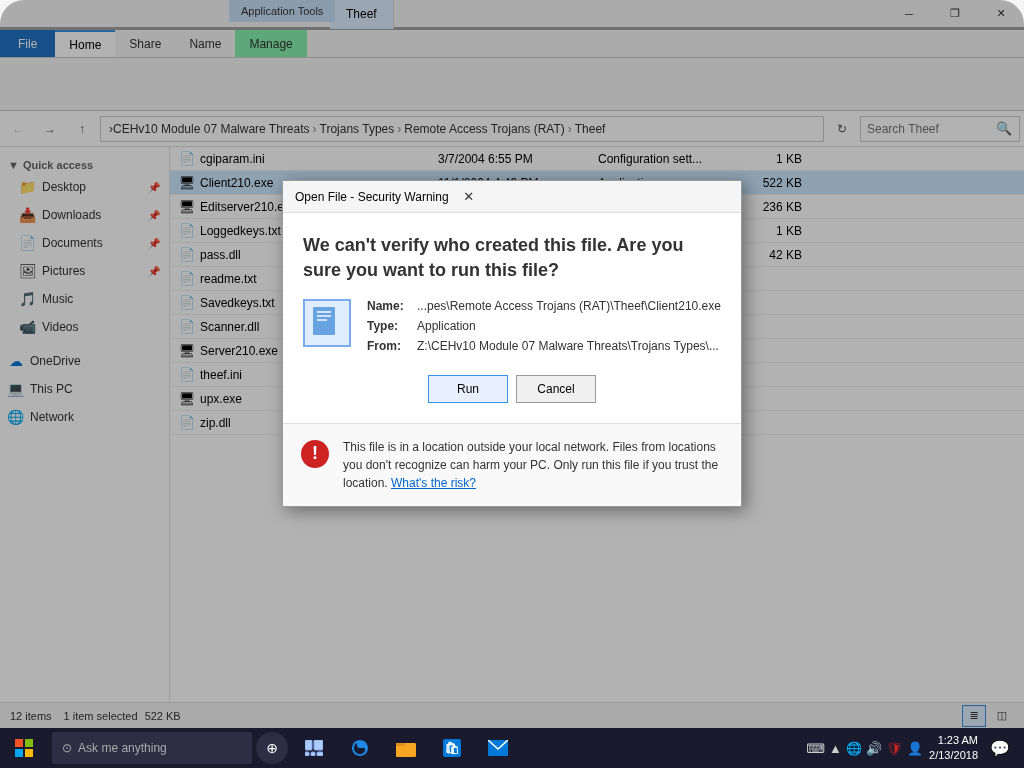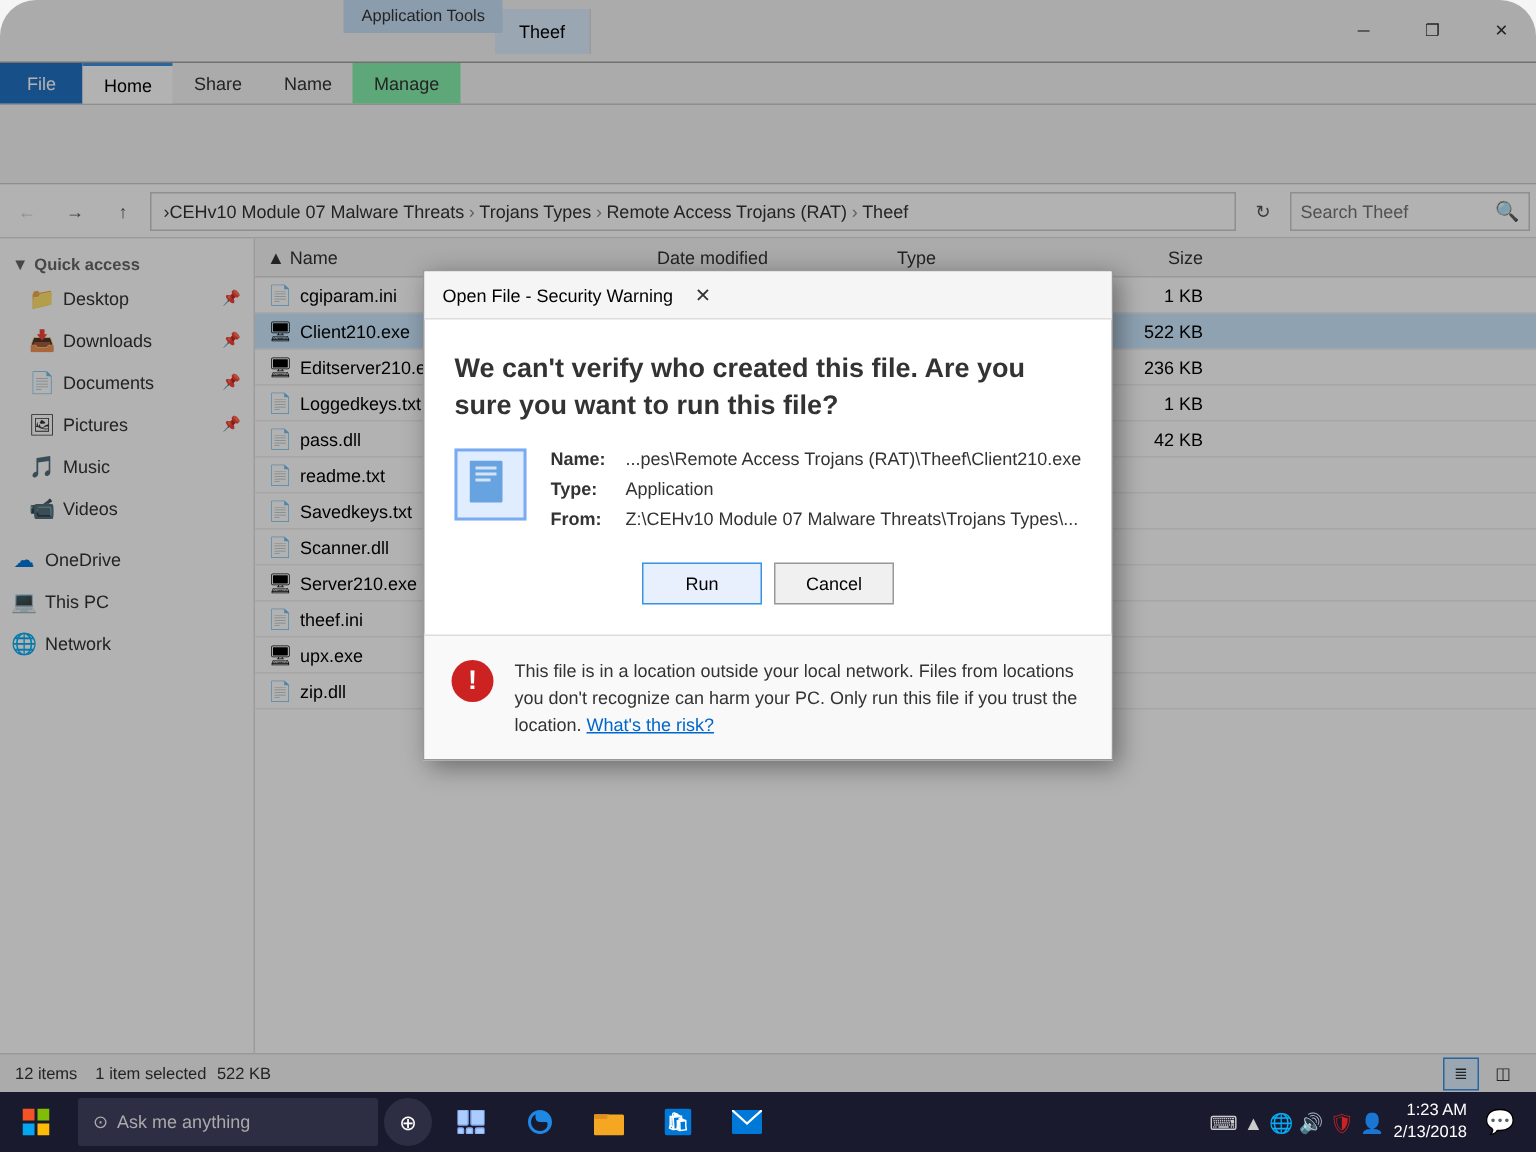--- a/index.html
+++ b/index.html
@@ -18,21 +18,21 @@
     .taskbar-tray { margin-left: auto; display: flex; align-items: center; padding-right: 8px; gap: 6px; }
     .taskbar-time { color: white; font-size: 11px; text-align: right; line-height: 1.4; }
     .taskbar-tray-icons { display: flex; align-items: center; gap: 4px; }
     .tray-icon { color: #ccc; font-size: 13px; cursor: pointer; }
     .taskbar-notification { width: 32px; height: 40px; display: flex; align-items: center; justify-content: center; cursor: pointer; }
 
     
     .file-explorer { position: absolute; top: 0; left: 0; width: 1024px; height: 728px; background: white; display: flex; flex-direction: column; }
 
     
-    .title-bar { height: 42px; background: #f5f5f5; display: flex; align-items: center; border-bottom: 1px solid #a3a3a3; }
+    .title-bar { height: 30px; background: #f5f5f5; display: flex; align-items: center; border-bottom: 3px solid #a3a3a3; }
     .title-bar-tabs { display: flex; height: 30px; }
     .title-tab { padding: 0 16px; display: flex; align-items: center; font-size: 12px; color: #333; border-right: 1px solid #ddd; height: 30px; cursor: pointer; }
     .title-tab.active { background: #ddeeff; color: #000; }
     .title-app-tools { background: #c8e0f8; color: #333; font-size: 11px; padding: 0 12px; display: flex; align-items: center; height: 22px; position: absolute; top: 0; left: 229px; }
     .window-controls { margin-left: auto; display: flex; }
     .win-btn { width: 46px; height: 30px; display: flex; align-items: center; justify-content: center; cursor: pointer; font-size: 11px; color: #333; }
 
     
     .ribbon { background: #f5f5f5; border-bottom: 1px solid #ccc; }
     .ribbon-tabs { display: flex; height: 28px; border-bottom: 1px solid #ccc; }
@@ -195,26 +195,20 @@
         <span class="sidebar-icon">💻</span>
         <span>This PC</span>
       </div>
       <div class="sidebar-item">
         <span class="sidebar-icon">🌐</span>
         <span>Network</span>
       </div>
     </div>
 
     <div class="file-list">
-      <div class="file-list-header">
-        <div class="file-col col-name">▲ Name</div>
-        <div class="file-col col-date">Date modified</div>
-        <div class="file-col col-type">Type</div>
-        <div class="file-col col-size">Size</div>
-      </div>
 
       <div id="file-rows-container">
           <div class="file-row">
       <div class="file-col col-name" style="display:flex;align-items:center;">
         <span class="file-icon">📄</span>
         <span>cgiparam.ini</span>
       </div>
       <div class="file-col col-date">3/7/2004 6:55 PM</div>
       <div class="file-col col-type">Configuration sett...</div>
       <div class="file-col col-size">1 KB</div>

